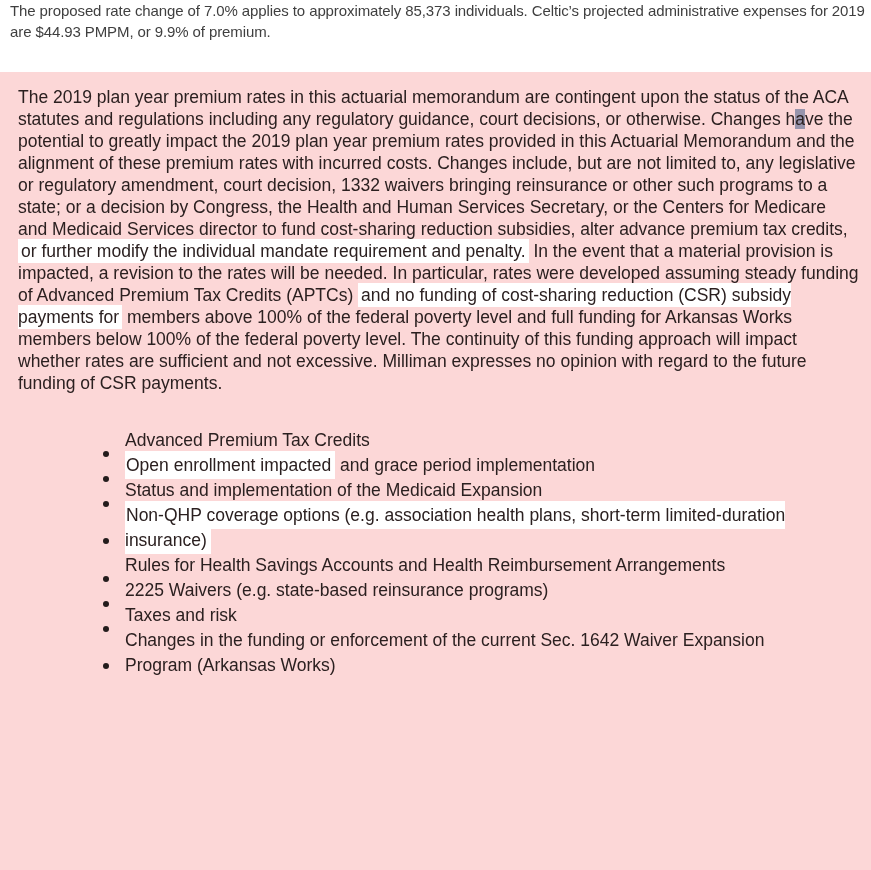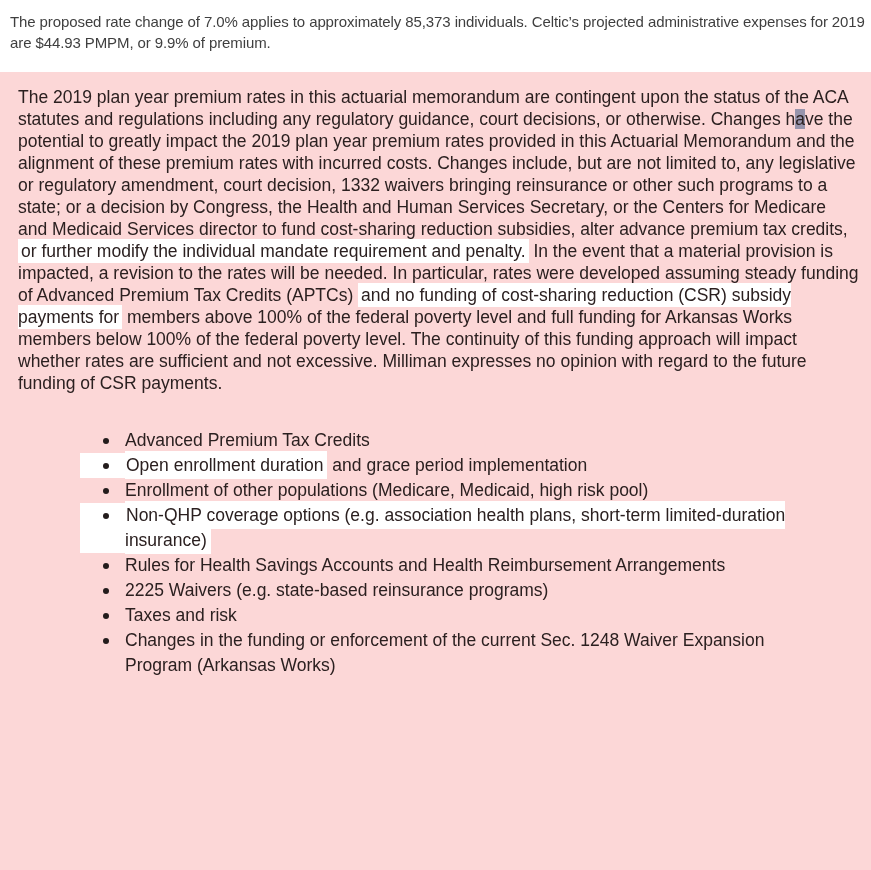--- a/index.html
+++ b/index.html
@@ -12,21 +12,21 @@
   *{box-sizing:border-box;}
   html,body{margin:0;padding:0;}
   body{
     width:871px;height:870px;overflow:hidden;background:#ffffff;
     font-family:"Liberation Sans","DejaVu Sans",sans-serif;
     -webkit-font-smoothing:antialiased;
   }
   
   .header-section{
     height:72px;
-    padding:11px 6px 0 10px;
+    padding:0 6px 0 10px;
     background:#ffffff;
     color:var(--header-text,#3F3F3F);
     font-size:15px;line-height:21px;
     letter-spacing:-0.1px;
   }
   
   .pink-section{
     height:798px;
     background:var(--highlight-pink,#FCD7D7);
     padding:14px 0 0 18px;
@@ -59,20 +59,21 @@
   }
   
   .bullet-list{
     margin:20px 0 0 77px;
     padding:0;
     list-style:none;
   }
   .bullet-row{
     display:flex;
     line-height:25px;
+    align-items:center;
   }
   .b-dot{
     flex:none;
     width:30px;
     position:relative;
   }
   .b-dot .dot{
     position:absolute;
     left:8px;top:10px;
     width:6px;height:6px;
@@ -116,30 +117,30 @@
             <i class="dot"></i>
           </span>
         <span class="b-text">Advanced Premium Tax Credits</span>
       </li>
 
 
       <li class="bullet-row">
         <span class="b-dot hl-dot">
             <i class="dot"></i>
           </span>
-        <span class="b-text"><span class="hl">Open enrollment duration</span><span> and grace period implementation</span></span>
+        <span class="b-text"><span class="hl">Open enrollment impacted</span><span> and grace period implementation</span></span>
       </li>
-
 
       <li class="bullet-row">
         <span class="b-dot">
             <i class="dot"></i>
           </span>
-        <span class="b-text">Enrollment of other populations (Medicare, Medicaid, high risk pool)</span>
+        <span class="b-text">Status and implementation of the Medicaid Expansion</span>
       </li>
+
 
       <li class="bullet-row">
         <span class="b-dot hl-dot">
             <i class="dot"></i>
           </span>
         <span class="b-text"><span class="hl">Non-QHP coverage options (e.g. association health plans, short-term limited-duration insurance)</span></span>
       </li>
 
       <li class="bullet-row">
         <span class="b-dot">
@@ -159,18 +160,18 @@
         <span class="b-dot">
             <i class="dot"></i>
           </span>
         <span class="b-text">Taxes and risk</span>
       </li>
 
       <li class="bullet-row">
         <span class="b-dot">
             <i class="dot"></i>
           </span>
-        <span class="b-text">Changes in the funding or enforcement of the current Sec. 1248 Waiver Expansion Program (Arkansas Works)</span>
+        <span class="b-text">Changes in the funding or enforcement of the current Sec. 1642 Waiver Expansion Program (Arkansas Works)</span>
       </li>
 
     </ul>
   </div>
 </div>
 
 </body></html>

